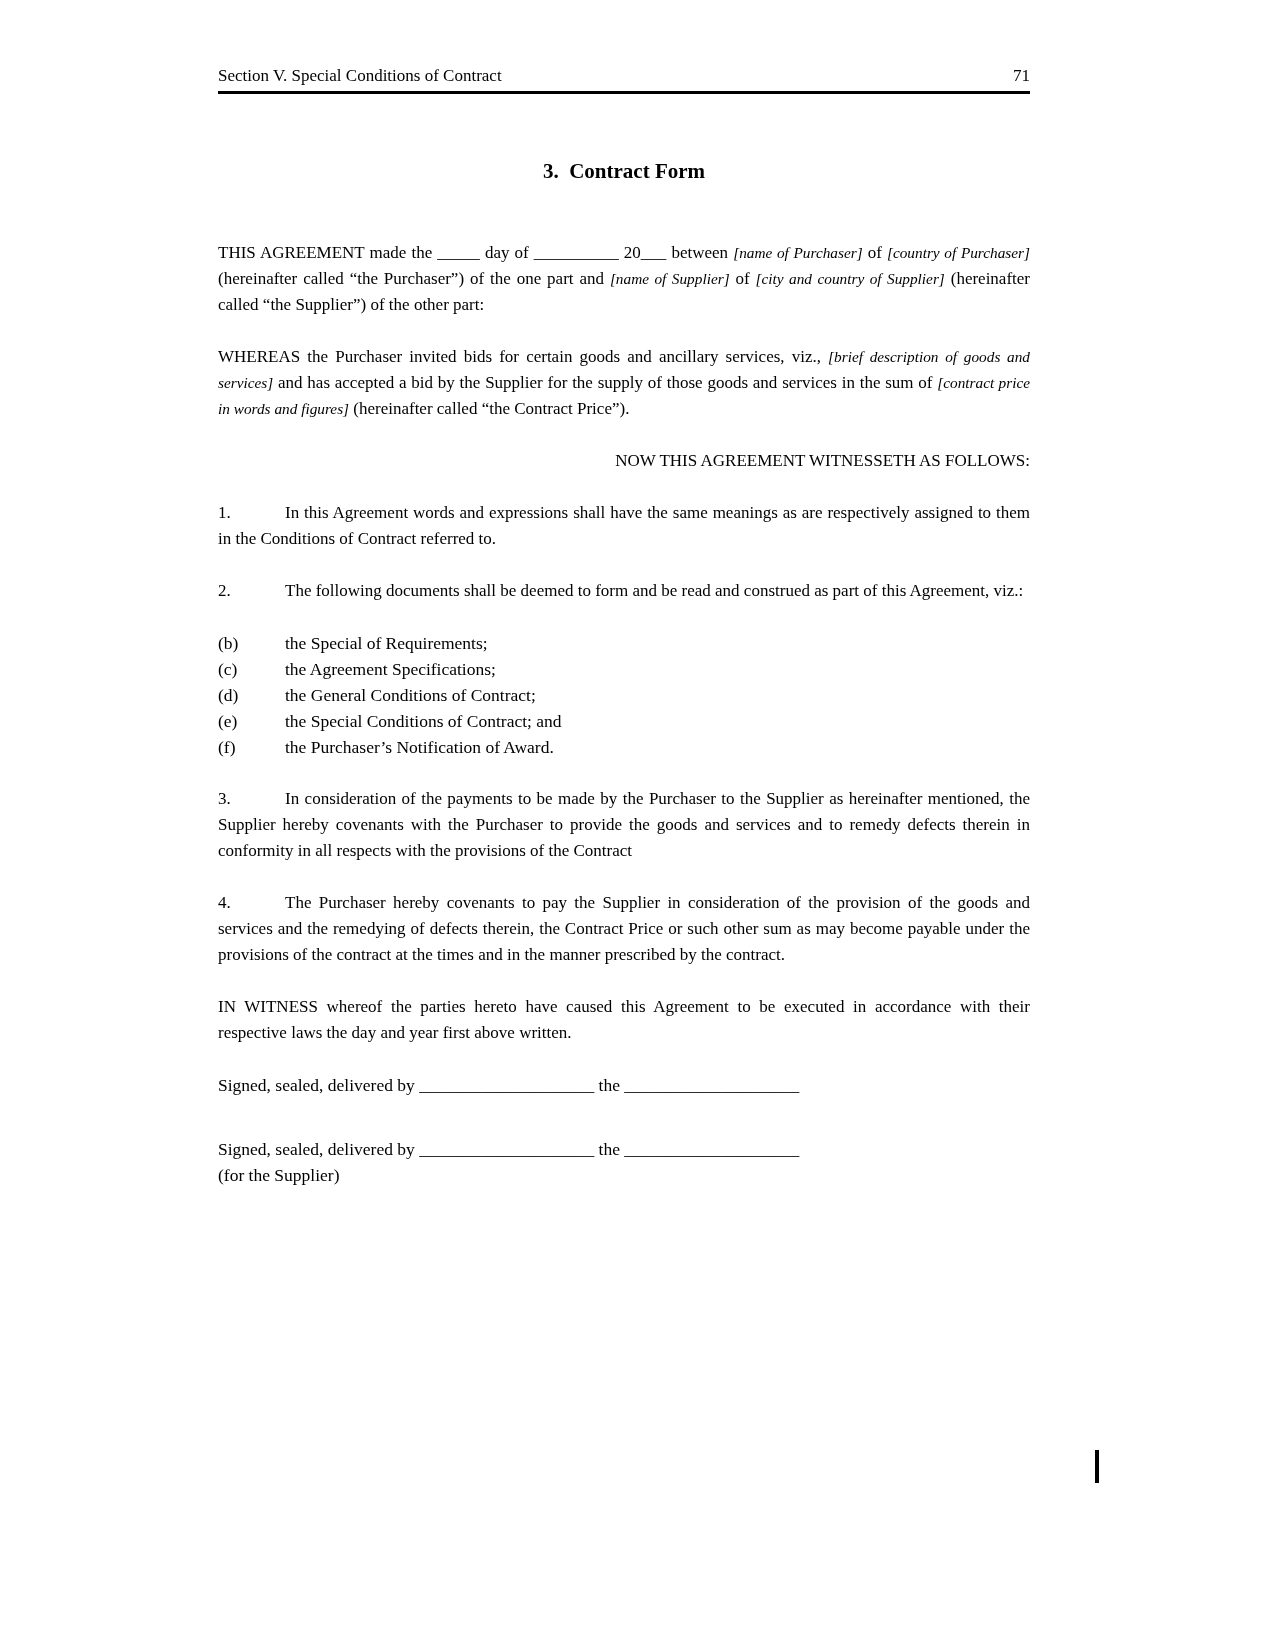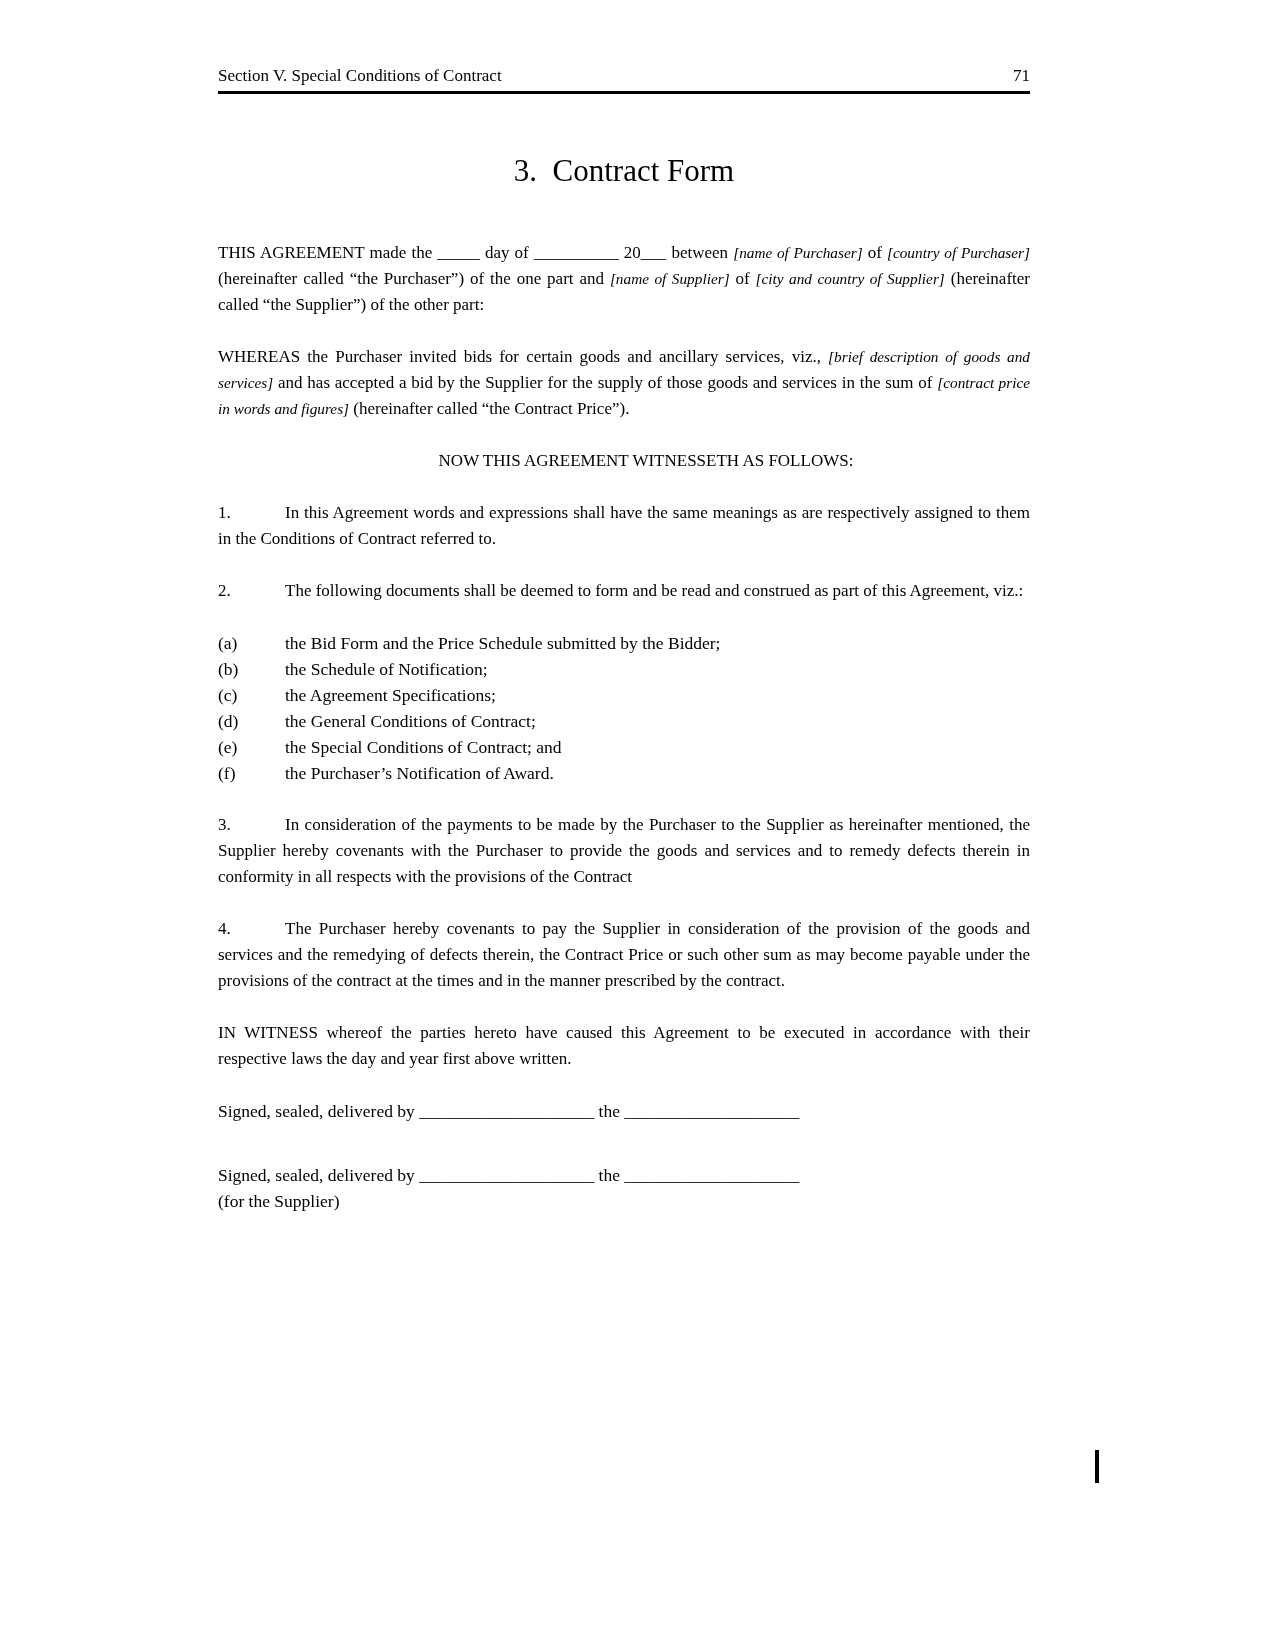--- a/index.html
+++ b/index.html
@@ -22,34 +22,34 @@
     display: flex;
     justify-content: space-between;
     align-items: flex-end;
     font-size: 17px;
     line-height: 20px;
     padding-bottom: 5px;
     border-bottom: 3px solid #000000;
   }
   .doc-title {
     text-align: center;
-    font-weight: normal;
-    font-size: 31px;
+    font-weight: bold;
+    font-size: 21px;
     line-height: 30px;
     margin: 62px 0 0 0;
     white-space: pre-wrap;
   }
   p.body {
     font-size: 17px;
     line-height: 26px;
     text-align: justify;
     margin: 26px 0 0 0;
   }
   p.body.first { margin-top: 54px; }
-  p.body.no-justify { text-align: center; margin-left: 44px; }
+  p.body.no-justify { text-align: right; margin-left: 44px; }
   .num, .marker {
     display: inline-block;
     width: 67px;
   }
   .doc-list { margin-top: 26px; }
   .doc-list .row {
     font-size: 17.5px;
     line-height: 26px;
     text-align: left;
   }
@@ -88,22 +88,21 @@
 
     <p class="body"><span>WHEREAS the Purchaser invited bids for certain goods and ancillary services, viz., </span><span class="seg-i">[brief description of goods and services]</span><span> and has accepted a bid by the Supplier for the supply of those goods and services in the sum of </span><span class="seg-i">[contract price in words and figures]</span><span> (hereinafter called “the Contract Price”).</span></p>
 
     <p class="body no-justify">NOW THIS AGREEMENT WITNESSETH AS FOLLOWS:</p>
 
     <p class="body"><span class="num">1.</span><span>In this Agreement words and expressions shall have the same meanings as are respectively assigned to them in the Conditions of Contract referred to.</span></p>
 
     <p class="body"><span class="num">2.</span><span>The following documents shall be deemed to form and be read and construed as part of this Agreement, viz.:</span></p>
 
     <div class="doc-list">
-      <div class="row"><span class="marker">(a)</span><span>the Bid Form and the Price Schedule submitted by the Bidder;</span></div>
-      <div class="row"><span class="marker">(b)</span><span>the Schedule of Notification;</span></div>
+      <div class="row"><span class="marker">(b)</span><span>the Special of Requirements;</span></div>
       <div class="row"><span class="marker">(c)</span><span>the Agreement Specifications;</span></div>
       <div class="row"><span class="marker">(d)</span><span>the General Conditions of Contract;</span></div>
       <div class="row"><span class="marker">(e)</span><span>the Special Conditions of Contract; and</span></div>
       <div class="row"><span class="marker">(f)</span><span>the Purchaser’s Notification of Award.</span></div>
     </div>
 
     <p class="body"><span class="num">3.</span><span>In consideration of the payments to be made by the Purchaser to the Supplier as hereinafter mentioned, the Supplier hereby covenants with the Purchaser to provide the goods and services and to remedy defects therein in conformity in all respects with the provisions of the Contract</span></p>
 
     <p class="body"><span class="num">4.</span><span>The Purchaser hereby covenants to pay the Supplier in consideration of the provision of the goods and services and the remedying of defects therein, the Contract Price or such other sum as may become payable under the provisions of the contract at the times and in the manner prescribed by the contract.</span></p>
 

